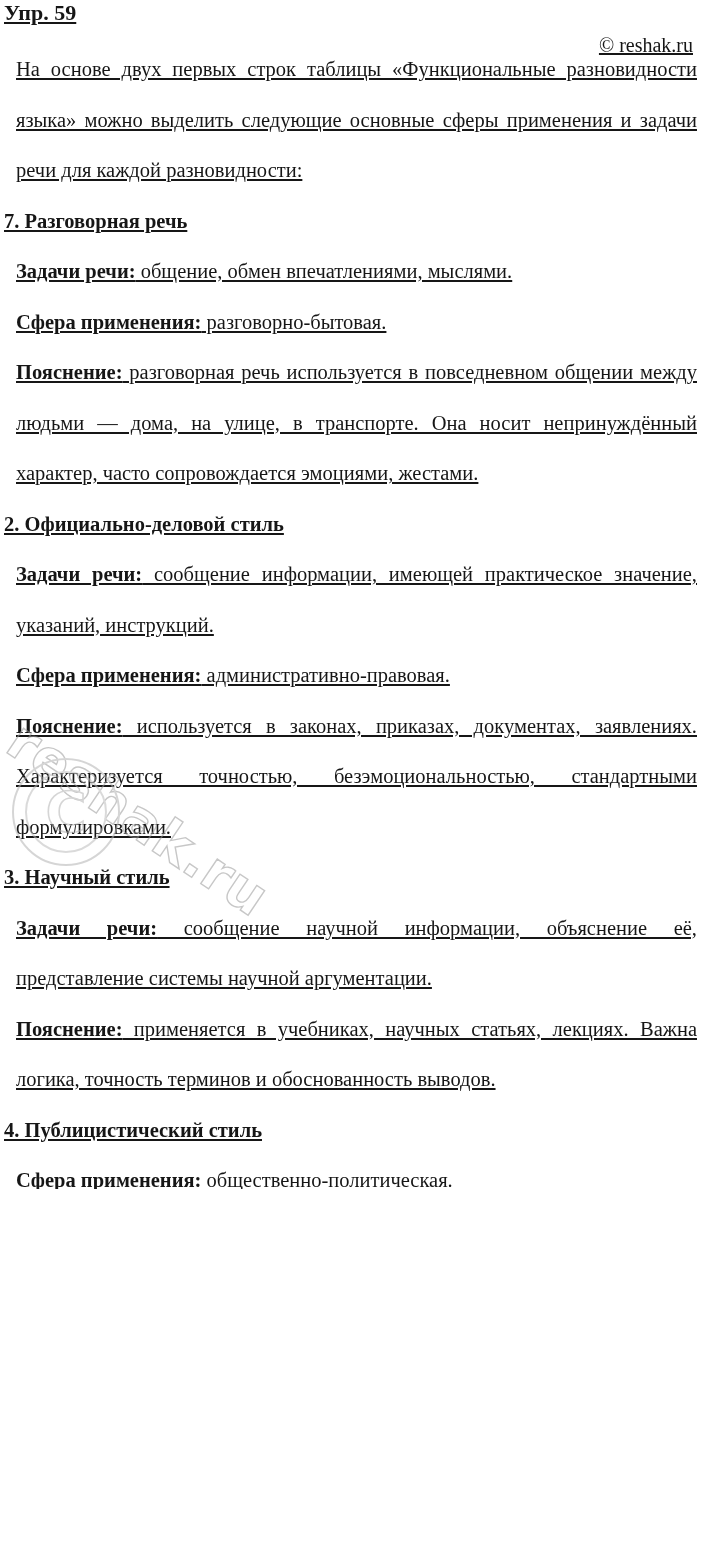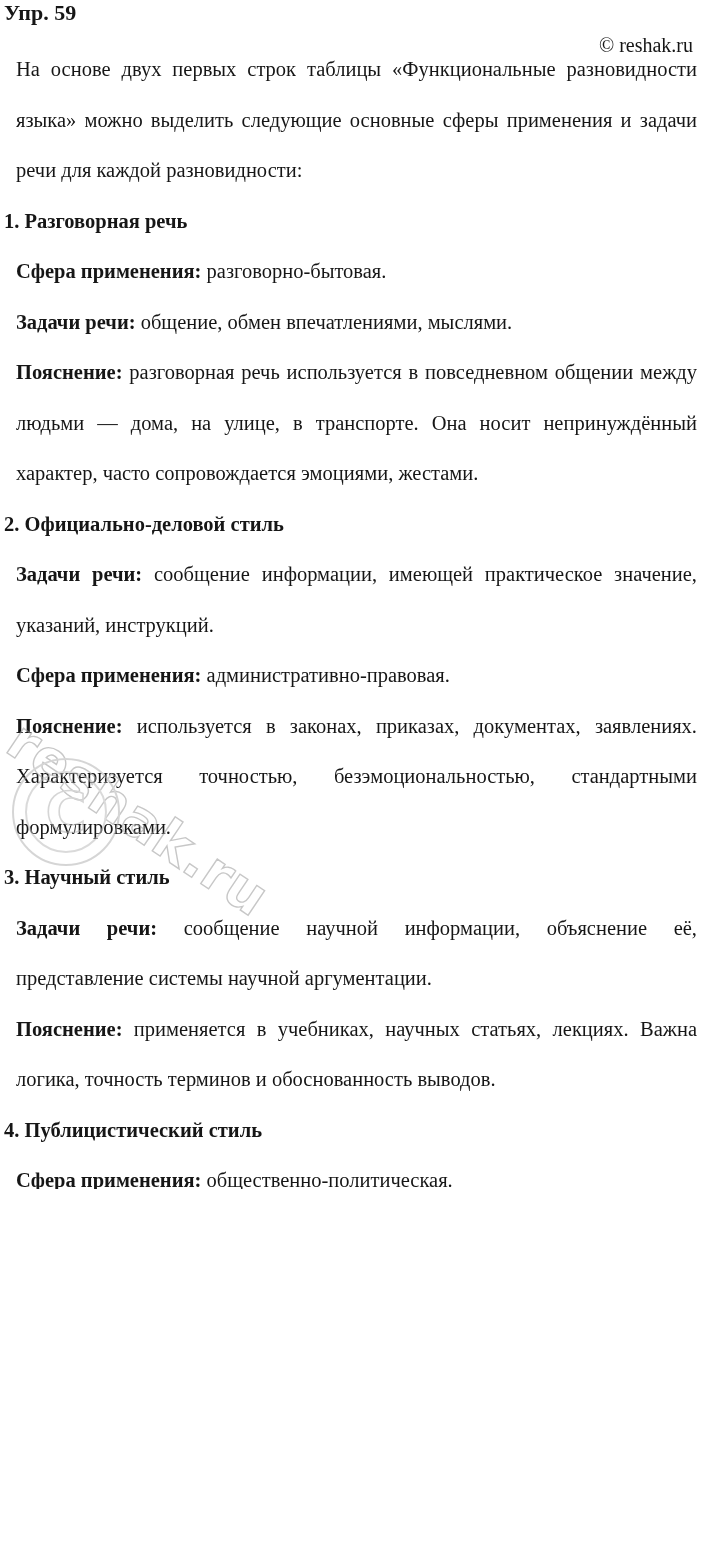--- a/index.html
+++ b/index.html
@@ -15,20 +15,21 @@
     color: #161616;
     position: relative;
   }
   .page {
     position: relative;
     width: 701px;
     height: 1189px;
     box-sizing: border-box;
     padding: 0 4px;
     overflow: hidden;
+    text-decoration: underline;
   }
 
   
   .header {
     position: relative;
     height: 30px;
     display: flex;
     align-items: flex-start;
     justify-content: space-between;
   }
@@ -157,23 +158,23 @@
 
   <div class="header">
     <div class="exercise-title">Упр. 59</div>
     <div class="site-credit">© reshak.ru</div>
   </div>
 
   <div class="content">
 
     <p class="para lead">На основе двух первых строк таблицы «Функциональные разновидности языка» можно выделить следующие основные сферы применения и задачи речи для каждой разновидности:</p>
 
-    <p class="heading">1. Разговорная речь</p>
+    <p class="heading">7. Разговорная речь</p>
+    <p class="para"><span class="lbl">Задачи речи:</span><span> общение, обмен впечатлениями, мыслями.</span></p>
     <p class="para"><span class="lbl">Сфера применения:</span><span> разговорно-бытовая.</span></p>
-    <p class="para"><span class="lbl">Задачи речи:</span><span> общение, обмен впечатлениями, мыслями.</span></p>
     <p class="para"><span class="lbl">Пояснение:</span><span> разговорная речь используется в повседневном общении между людьми — дома, на улице, в транспорте. Она носит непринуждённый характер, часто сопровождается эмоциями, жестами.</span></p>
 
     <p class="heading">2. Официально-деловой стиль</p>
     <p class="para"><span class="lbl">Задачи речи:</span><span> сообщение информации, имеющей практическое значение, указаний, инструкций.</span></p>
     <p class="para"><span class="lbl">Сфера применения:</span><span> административно-правовая.</span></p>
     <p class="para"><span class="lbl">Пояснение:</span><span> используется в законах, приказах, документах, заявлениях. Характеризуется точностью, безэмоциональностью, стандартными формулировками.</span></p>
 
     <p class="heading">3. Научный стиль</p>
     <p class="para"><span class="lbl">Задачи речи:</span><span> сообщение научной информации, объяснение её, представление системы научной аргументации.</span></p>
     <p class="para"><span class="lbl">Пояснение:</span><span> применяется в учебниках, научных статьях, лекциях. Важна логика, точность терминов и обоснованность выводов.</span></p>

